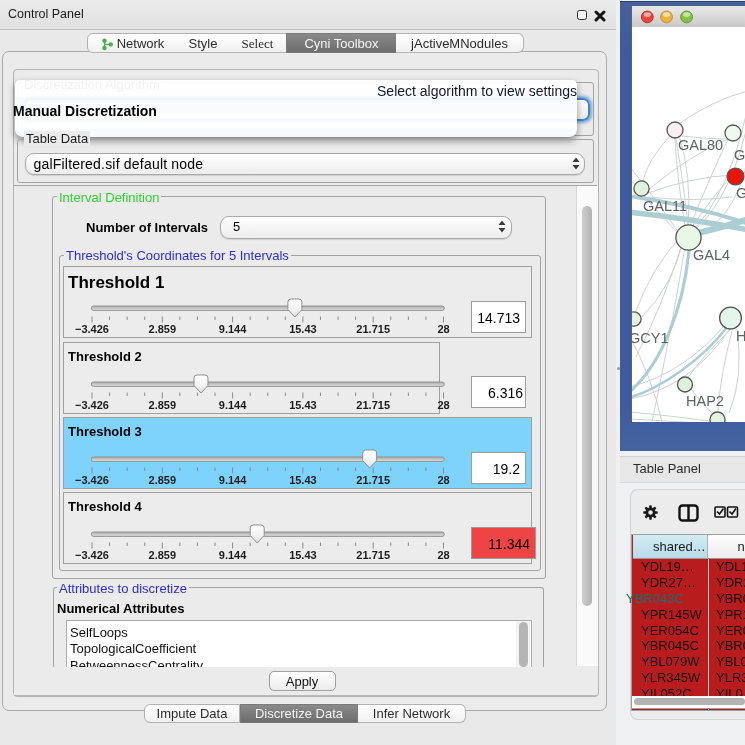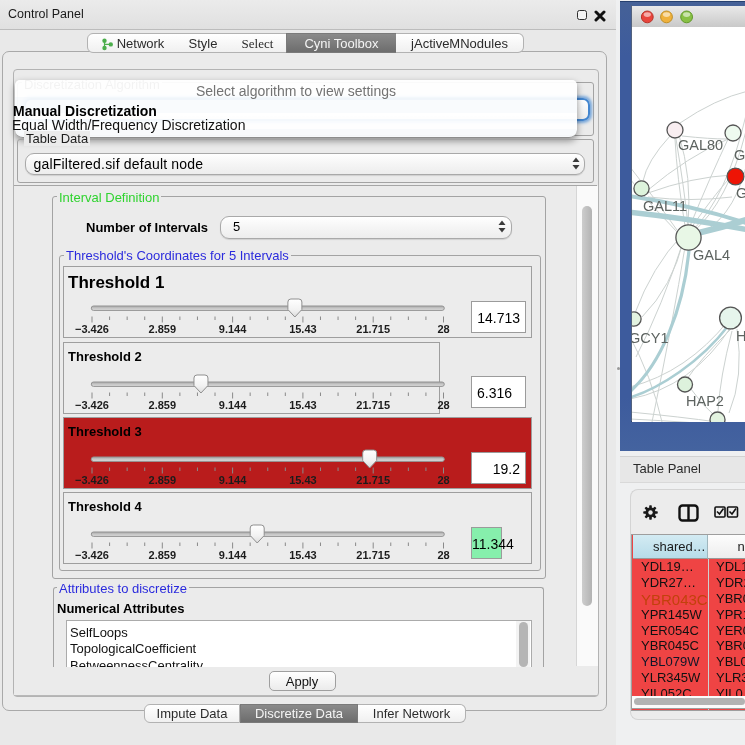--- a/index.html
+++ b/index.html
@@ -50,23 +50,22 @@
 
 <div class="abs" style="left:13px;top:69px;width:584px;height:626px;border:1px solid #b3b3b3;border-radius:4px;background:#ebebeb;"></div>
 
 <div class="gb" style="left:17px;top:82px;width:575px;height:52px;"></div>
 <div class="gt" style="left:22px;top:77px;color:#2f2f2f;">Discretization Algorithm</div>
 <div class="combo" style="left:24px;top:98px;width:562px;height:19px;border:2px solid #4486cf;border-radius:7px;box-shadow:0 0 3px 1.5px rgba(90,150,215,0.8);"></div>
 
 <div class="abs" style="left:15px;top:80px;width:562px;height:57px;background:rgba(255,255,255,0.94);border-radius:5px 5px 8px 8px;box-shadow:0 3px 7px rgba(0,0,0,0.4);border-bottom:1px solid #8d8d8d;">
  <div class="abs" style="left:0;top:17px;width:562px;height:16px;background:rgba(228,236,246,0.22);"></div>
  <div class="abs" style="left:0;top:49px;width:562px;height:8px;background:rgba(228,236,246,0.22);border-radius:0 0 8px 8px;"></div>
- <div class="abs" style="left:0;top:3px;width:562px;text-align:center;font-size:14px;color:#737373;">Select algorithm to view settings</div>
+ <div class="abs" style="left:0;top:3px;width:562px;text-align:right;font-size:14px;color:#0f172a;">Select algorithm to view settings</div>
  <div class="abs bold" style="left:-2px;top:22.5px;font-size:14px;color:#000;">Manual Discretization</div>
- <div class="abs" style="left:-3px;top:36.5px;font-size:14px;color:#111;">Equal Width/Frequency Discretization</div>
 </div>
 
 <div class="gb" style="left:17px;top:139px;width:575px;height:42px;"></div>
 <div class="gt" style="left:24px;top:131px;color:#1c1c1c;">Table Data</div>
 <div class="combo" style="left:25px;top:153px;width:558px;height:20px;"></div>
 <div class="ctext" style="left:33.5px;top:156px;font-size:14px;letter-spacing:0.2px;">galFiltered.sif default node</div>
 <svg class="abs" style="left:571px;top:157px" width="10" height="13">
     <path d="M5 0.5 L8.5 5 L1.5 5 Z" fill="#3a3a3a"></path>
     <path d="M5 12.5 L8.5 8 L1.5 8 Z" fill="#3a3a3a"></path>
   </svg>
@@ -148,23 +147,23 @@
       <line x1="361.93" y1="49.5" x2="361.93" y2="53.0" stroke="#8a8a8a" stroke-width="1"></line>
       <line x1="379.50" y1="49.5" x2="379.50" y2="55.5" stroke="#8a8a8a" stroke-width="1"></line>
       <text x="28.0" y="66" font-size="11" font-weight="bold" fill="#1c1c1c" text-anchor="middle" font-family="Liberation Sans, sans-serif">−3.426</text>
       <text x="98.3" y="66" font-size="11" font-weight="bold" fill="#1c1c1c" text-anchor="middle" font-family="Liberation Sans, sans-serif">2.859</text>
       <text x="168.6" y="66" font-size="11" font-weight="bold" fill="#1c1c1c" text-anchor="middle" font-family="Liberation Sans, sans-serif">9.144</text>
       <text x="238.9" y="66" font-size="11" font-weight="bold" fill="#1c1c1c" text-anchor="middle" font-family="Liberation Sans, sans-serif">15.43</text>
       <text x="309.2" y="66" font-size="11" font-weight="bold" fill="#1c1c1c" text-anchor="middle" font-family="Liberation Sans, sans-serif">21.715</text>
       <text x="379.5" y="66" font-size="11" font-weight="bold" fill="#1c1c1c" text-anchor="middle" font-family="Liberation Sans, sans-serif">28</text>
       <path d="M 129.96 35 q0,-3 3,-3 h8 q3,0 3,3 v7.5 l-7,7.5 l-7,-7.5 z" fill="url(#tg)" stroke="#8f8f8f" stroke-width="1"></path>
     </svg>
- <div class="abs" style="left:407px;top:33.5px;width:55px;height:32px;background:#fff;border:1px solid #9b9b9b;font-size:14px;line-height:32px;text-align:right;padding-right:13px;box-sizing:border-box;">6.316</div>
-</div>
-<div class="abs" style="left:63px;top:417px;width:469px;height:72px;border:1px solid #9e9e9e;background:#b91c1c;box-sizing:border-box;">
+ <div class="abs" style="left:407px;top:33.5px;width:55px;height:32px;background:#fff;border:1px solid #9b9b9b;font-size:14px;line-height:32px;text-align:right;padding-right:2px;box-sizing:border-box;">6.316</div>
+</div>
+<div class="abs" style="left:63px;top:417px;width:469px;height:72px;border:1px solid #9e9e9e;background:#7dd3fc;box-sizing:border-box;">
  <div class="abs bold" style="left:4px;top:6px;font-size:13px;color:#000;">Threshold 3</div>
  <svg width="469" height="72" style="position:absolute;left:0;top:0">
       <rect x="27.3" y="39" width="353" height="4.4" rx="2.2" fill="url(#gg)" stroke="#939393" stroke-width="1"></rect>
       <line x1="28.00" y1="49.5" x2="28.00" y2="55.5" stroke="#8a8a8a" stroke-width="1"></line>
       <line x1="45.58" y1="49.5" x2="45.58" y2="53.0" stroke="#8a8a8a" stroke-width="1"></line>
       <line x1="63.15" y1="49.5" x2="63.15" y2="53.0" stroke="#8a8a8a" stroke-width="1"></line>
       <line x1="80.72" y1="49.5" x2="80.72" y2="53.0" stroke="#8a8a8a" stroke-width="1"></line>
       <line x1="98.30" y1="49.5" x2="98.30" y2="55.5" stroke="#8a8a8a" stroke-width="1"></line>
       <line x1="115.88" y1="49.5" x2="115.88" y2="53.0" stroke="#8a8a8a" stroke-width="1"></line>
       <line x1="133.45" y1="49.5" x2="133.45" y2="53.0" stroke="#8a8a8a" stroke-width="1"></line>
@@ -218,21 +217,21 @@
       <line x1="361.93" y1="49.5" x2="361.93" y2="53.0" stroke="#8a8a8a" stroke-width="1"></line>
       <line x1="379.50" y1="49.5" x2="379.50" y2="55.5" stroke="#8a8a8a" stroke-width="1"></line>
       <text x="28.0" y="66" font-size="11" font-weight="bold" fill="#1c1c1c" text-anchor="middle" font-family="Liberation Sans, sans-serif">−3.426</text>
       <text x="98.3" y="66" font-size="11" font-weight="bold" fill="#1c1c1c" text-anchor="middle" font-family="Liberation Sans, sans-serif">2.859</text>
       <text x="168.6" y="66" font-size="11" font-weight="bold" fill="#1c1c1c" text-anchor="middle" font-family="Liberation Sans, sans-serif">9.144</text>
       <text x="238.9" y="66" font-size="11" font-weight="bold" fill="#1c1c1c" text-anchor="middle" font-family="Liberation Sans, sans-serif">15.43</text>
       <text x="309.2" y="66" font-size="11" font-weight="bold" fill="#1c1c1c" text-anchor="middle" font-family="Liberation Sans, sans-serif">21.715</text>
       <text x="379.5" y="66" font-size="11" font-weight="bold" fill="#1c1c1c" text-anchor="middle" font-family="Liberation Sans, sans-serif">28</text>
       <path d="M 186.20 35 q0,-3 3,-3 h8 q3,0 3,3 v7.5 l-7,7.5 l-7,-7.5 z" fill="url(#tg)" stroke="#8f8f8f" stroke-width="1"></path>
     </svg>
- <div class="abs" style="left:407px;top:33.5px;width:31px;height:32px;background:#86efac;border:1px solid #9b9b9b;font-size:14px;line-height:32px;text-align:right;padding-right:5px;box-sizing:border-box;">11.344</div>
+ <div class="abs" style="left:407px;top:33.5px;width:65px;height:32px;background:#ef4444;border:1px solid #9b9b9b;font-size:14px;line-height:32px;text-align:right;padding-right:5px;box-sizing:border-box;">11.344</div>
 </div>
 <div class="gb" style="left:52.5px;top:587px;width:489px;height:88px;border-bottom:none;"></div>
 <div class="gt" style="left:57px;top:580.5px;color:#2b2bdd;">Attributes to discretize</div>
 <div class="abs bold" style="left:57px;top:600.5px;font-size:13px;color:#000;">Numerical Attributes</div>
 <div class="abs" style="left:65.5px;top:620px;width:464px;height:46px;background:#fff;border:1px solid #ababab;border-bottom:none;overflow:hidden;">
  <div class="abs" style="left:3.5px;top:3.5px;font-size:13px;color:#111;">SelfLoops</div>
  <div class="abs" style="left:3.5px;top:20px;font-size:13px;color:#111;">TopologicalCoefficient</div>
  <div class="abs" style="left:3.5px;top:36.5px;font-size:13px;color:#111;">BetweennessCentrality</div>
  <div class="abs" style="left:449px;top:0;width:14px;height:46px;background:#f3f3f3;"></div>
  <div class="abs" style="left:452.5px;top:1px;width:8.5px;height:45px;background:#b5b5b5;border-radius:5px;"></div>
@@ -332,30 +331,30 @@
   </svg>
 <svg class="abs" style="left:714px;top:506px" width="26" height="12">
     <g stroke="#111" fill="none" stroke-width="1.6">
       <rect x="1" y="1" width="10" height="10" rx="1"></rect>
       <path d="M3 5.5 L5.5 8 L9.5 2.5"></path>
       <rect x="13.5" y="1" width="10" height="10" rx="1"></rect>
       <path d="M15.5 5.5 L18 8 L22 2.5"></path>
     </g>
   </svg>
 
-<div class="abs" style="left:631px;top:534px;width:114px;height:175px;background:#ef4444;border:1px solid #9e9e9e;border-right:none;overflow:hidden;">
+<div class="abs" style="left:631px;top:534px;width:114px;height:175px;background:#b91c1c;border:1px solid #9e9e9e;border-right:none;overflow:hidden;">
  <div class="abs" style="left:1px;top:0;width:74.5px;height:24px;background:linear-gradient(#d3ebf3,#b7dce9);border-right:1px solid #9fb6bd;border-bottom:1px solid #999;box-sizing:border-box;font-size:13px;color:#1a1a1a;line-height:23px;padding-left:20px;">shared…</div>
  <div class="abs" style="left:75.5px;top:0;width:39px;height:24px;background:linear-gradient(#fdfdfd,#ededed);border-bottom:1px solid #999;box-sizing:border-box;font-size:13px;color:#1a1a1a;line-height:23px;padding-left:30px;">n</div>
  <div class="abs" style="left:75.5px;top:24px;width:1px;height:151px;background:#cfcfcf;"></div>
 </div>
 <div class="abs" style="left:641px;top:559px;font-size:13px;color:#111;">YDL19…</div>
 <div class="abs" style="left:716px;top:559px;font-size:13px;color:#111;">YDL1</div>
 <div class="abs" style="left:641px;top:575px;font-size:13px;color:#111;">YDR27…</div>
 <div class="abs" style="left:716px;top:575px;font-size:13px;color:#111;">YDR2</div>
-<div class="abs" style="left:641px;top:591px;font-size:15px;color:#c2410c;">YBR043C</div>
+<div class="abs" style="left:626px;top:591px;font-size:13px;color:#0f766e;">YBR043C</div>
 <div class="abs" style="left:716px;top:591px;font-size:13px;color:#111;">YBR0</div>
 <div class="abs" style="left:641px;top:607px;font-size:13px;color:#111;">YPR145W</div>
 <div class="abs" style="left:716px;top:607px;font-size:13px;color:#111;">YPR1</div>
 <div class="abs" style="left:641px;top:623px;font-size:13px;color:#111;">YER054C</div>
 <div class="abs" style="left:716px;top:623px;font-size:13px;color:#111;">YER0</div>
 <div class="abs" style="left:641px;top:638px;font-size:13px;color:#111;">YBR045C</div>
 <div class="abs" style="left:716px;top:638px;font-size:13px;color:#111;">YBR0</div>
 <div class="abs" style="left:641px;top:654px;font-size:13px;color:#0f172a;">YBL079W</div>
 <div class="abs" style="left:716px;top:654px;font-size:13px;color:#111;">YBL0</div>
 <div class="abs" style="left:641px;top:670px;font-size:13px;color:#111;">YLR345W</div>

